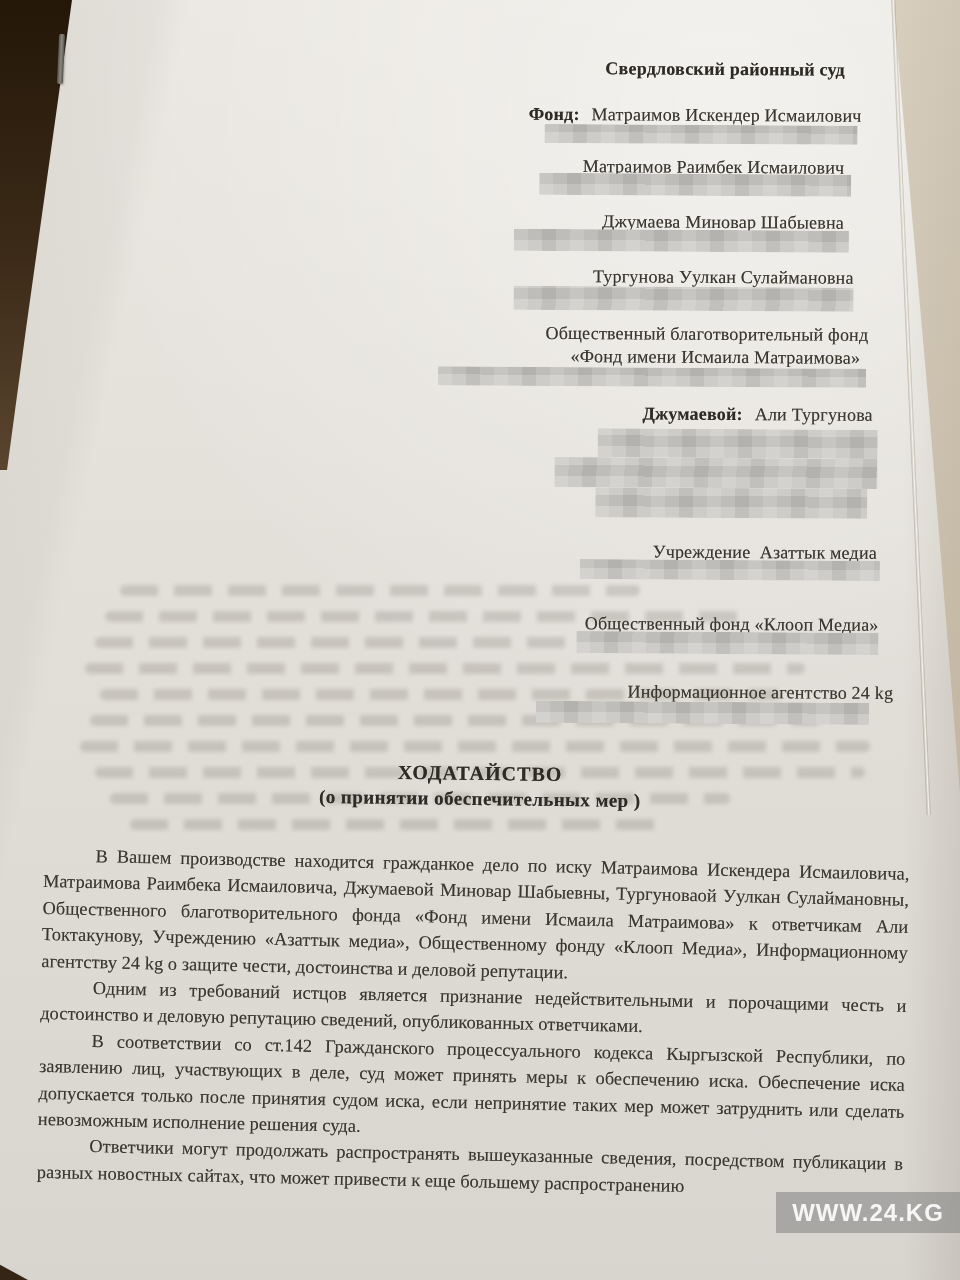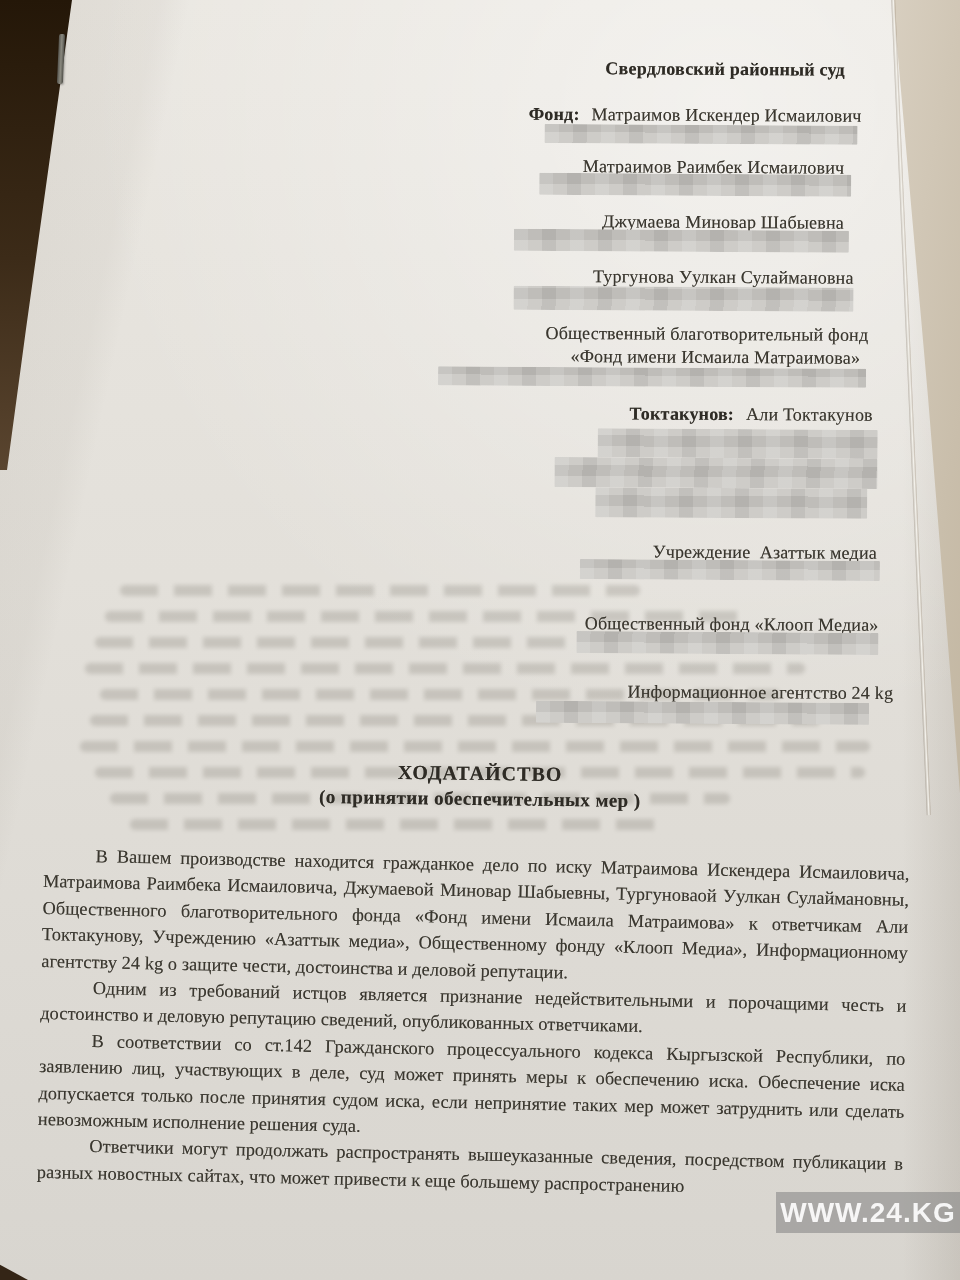--- a/index.html
+++ b/index.html
@@ -81,21 +81,21 @@
     position:absolute; height:11px; border-radius:5px;
     background:repeating-linear-gradient(90deg, rgba(100,95,85,.5) 0 38px, rgba(100,95,85,0) 38px 54px);
     filter:blur(2.2px); opacity:.42;
   }
   
   .watermark {
     position:absolute; right:0; top:1192px; width:184px; height:41px;
     background:rgba(130,130,130,.55);
     display:flex; align-items:center; justify-content:center;
     font-family:"Liberation Sans","DejaVu Sans",sans-serif;
-    font-weight:bold; font-size:28px; letter-spacing:1px;
+    font-weight:bold; font-size:24px; letter-spacing:1px;
     color:rgba(255,255,255,.9);
   }
 </style>
 </head>
 <body>
 
 <div class="photo">
   <div class="paper"></div>
   <div class="table-corner"></div>
   <div class="table-corner-bottom"></div>
@@ -126,21 +126,21 @@
     <div class="hline" style="top:210px; right:115px;">Джумаева Миновар Шабыевна</div>
     <div class="redact" style="left:515px; top:228px; width:335px; height:22px;"></div>
 
     <div class="hline" style="top:265px; right:105px;">Тургунова Уулкан Сулаймановна</div>
     <div class="redact" style="left:515px; top:285px; width:340px; height:24px;"></div>
 
     <div class="hline" style="top:322px; right:90px;">Общественный благотворительный фонд</div>
     <div class="hline" style="top:345px; right:98px;">«Фонд имени Исмаила Матраимова»</div>
     <div class="redact" style="left:440px; top:366px; width:428px; height:19px;"></div>
 
-    <div class="hline" style="top:402px; right:85px;"><span class="b">Токтакунов:</span><span class="gap"></span><span>Али Токтакунов</span></div>
+    <div class="hline" style="top:402px; right:85px;"><span class="b">Джумаевой:</span><span class="gap"></span><span>Али Тургунова</span></div>
     <div class="redact" style="left:600px; top:427px; width:280px; height:29px;"></div>
     <div class="redact" style="left:557px; top:456px; width:323px; height:30px;"></div>
     <div class="redact" style="left:598px; top:486px; width:272px; height:30px;"></div>
 
     <div class="hline" style="top:540px; right:80px;">Учреждение  Азаттык медиа</div>
     <div class="redact" style="left:583px; top:558px; width:300px; height:20px;"></div>
 
     <div class="hline" style="top:612px; right:78px;">Общественный фонд «Клооп Медиа»</div>
     <div class="redact" style="left:580px; top:630px; width:302px; height:22px;"></div>
 

